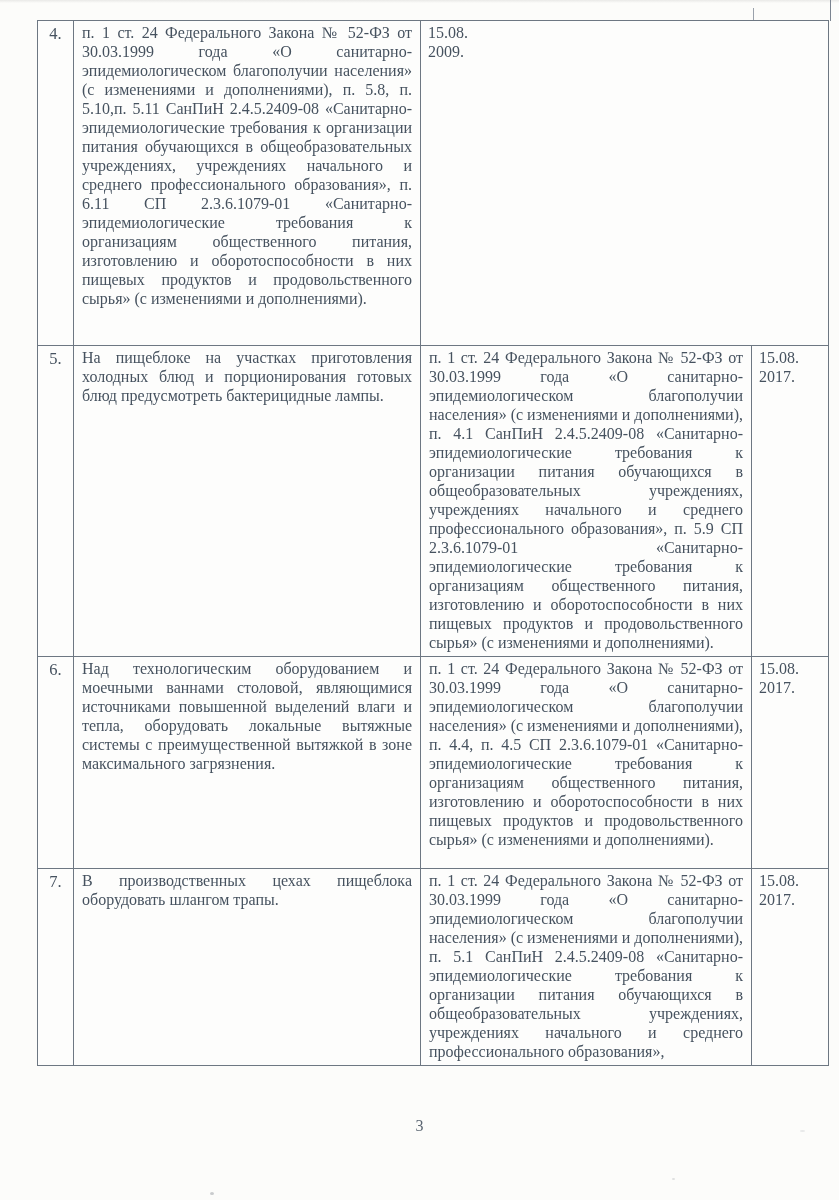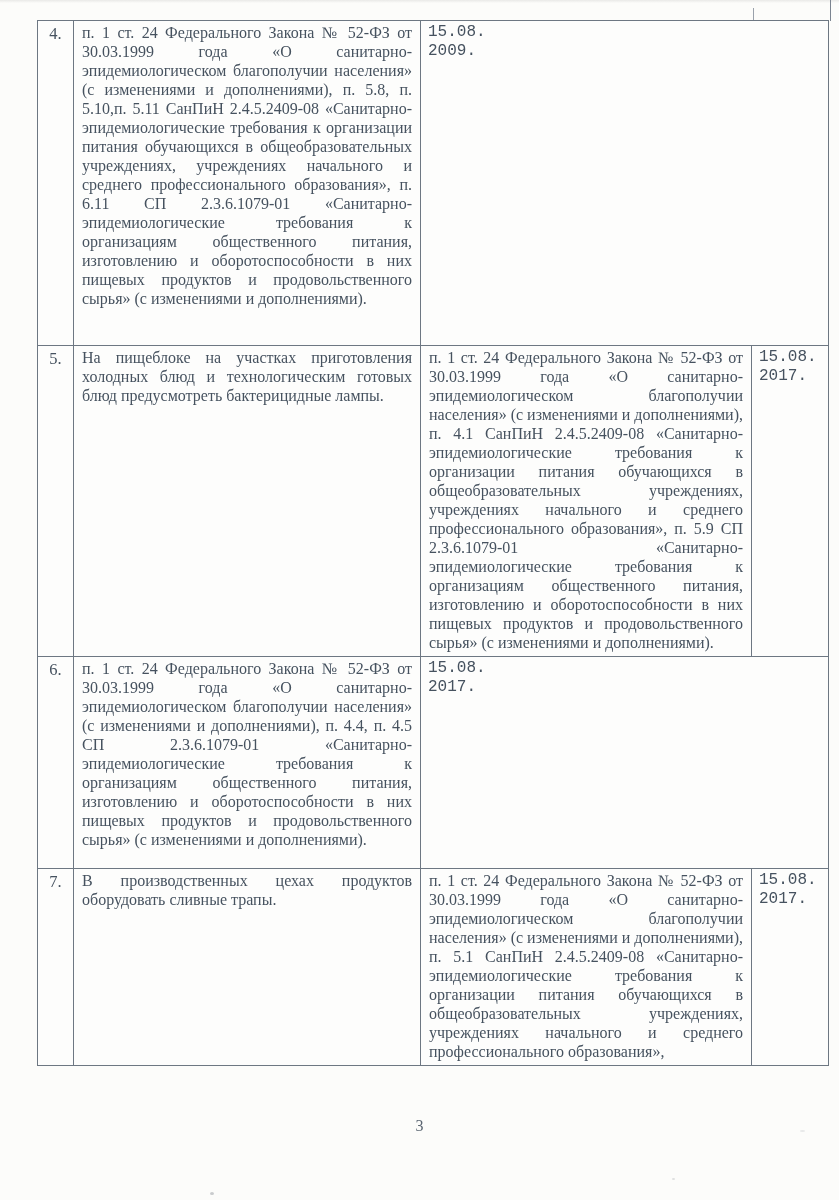--- a/index.html
+++ b/index.html
@@ -37,21 +37,21 @@
   .r1{min-height:324px;}
   .r2{min-height:309px;}
   .r3{min-height:211px;}
   .r4{min-height:192px;}
   .cell{
     border-right:1px solid #6d7782;
     box-sizing:border-box;
     font-size:16px;line-height:19px;
     padding:2px 8px 4px 8px;
   }
-  .cell:last-child{border-right:none;font-family:Liberation Mono, monospace;}
+  .cell:last-child{border-right:none;}
   .num-cell{
     text-align:center;padding:3px 2px 2px 2px;font-size:16.5px;
   }
   .req-cell{
     text-align:justify;
   }
   .legal-cell{
     text-align:justify;
   }
   .r0 .legal-cell{line-height:18px;padding-top:3px;}
@@ -83,40 +83,41 @@
     <div class="cell num-cell">4.</div>
     <div class="cell legal-cell">п. 1 ст. 24 Федерального Закона № 52-ФЗ от 30.03.1999 года «О санитарно-эпидемиологическом благополучии населения» (с изменениями и дополнениями), п. 5.8, п. 5.10,п. 5.11 СанПиН 2.4.5.2409-08 «Санитарно-эпидемиологические требования к организации питания обучающихся в общеобразовательных учреждениях, учреждениях начального и среднего профессионального образования», п. 6.11 СП 2.3.6.1079-01 «Санитарно-эпидемиологические требования к организациям общественного питания, изготовлению и оборотоспособности в них пищевых продуктов и продовольственного сырья» (с изменениями и дополнениями).</div>
     <div class="cell date-cell">
       <span class="date-line">15.08.</span>
       <span class="date-line">2009.</span>
     </div>
   </div>
 
   <div class="t-row r2">
     <div class="cell num-cell">5.</div>
-    <div class="cell req-cell">На пищеблоке на участках приготовления холодных блюд и технологическим готовых блюд предусмотреть бактерицидные лампы.</div>
+    <div class="cell req-cell">На пищеблоке на участках приготовления холодных блюд и порционирования готовых блюд предусмотреть бактерицидные лампы.</div>
     <div class="cell legal-cell">п. 1 ст. 24 Федерального Закона № 52-ФЗ от 30.03.1999 года «О санитарно-эпидемиологическом благополучии населения» (с изменениями и дополнениями), п. 4.1  СанПиН 2.4.5.2409-08 «Санитарно-эпидемиологические требования к организации питания обучающихся в общеобразовательных учреждениях, учреждениях начального и среднего профессионального образования», п. 5.9 СП 2.3.6.1079-01 «Санитарно-эпидемиологические требования к организациям общественного питания, изготовлению и оборотоспособности в них пищевых продуктов и продовольственного сырья» (с изменениями и дополнениями).</div>
     <div class="cell date-cell">
       <span class="date-line">15.08.</span>
       <span class="date-line">2017.</span>
     </div>
   </div>
 
   <div class="t-row r3">
     <div class="cell num-cell">6.</div>
+    <div class="cell req-cell">Над технологическим оборудованием и моечными ваннами столовой, являющимися источниками повышенной выделений влаги и тепла,  оборудовать локальные вытяжные системы с преимущественной вытяжкой в зоне максимального загрязнения.</div>
     <div class="cell legal-cell">п. 1 ст. 24 Федерального Закона № 52-ФЗ от 30.03.1999 года «О санитарно-эпидемиологическом благополучии населения» (с изменениями и дополнениями), п. 4.4, п. 4.5 СП 2.3.6.1079-01 «Санитарно-эпидемиологические требования к организациям общественного питания, изготовлению и оборотоспособности в них пищевых продуктов и продовольственного сырья» (с изменениями и дополнениями).</div>
     <div class="cell date-cell">
       <span class="date-line">15.08.</span>
       <span class="date-line">2017.</span>
     </div>
   </div>
 
   <div class="t-row r4">
     <div class="cell num-cell">7.</div>
-    <div class="cell req-cell">В производственных цехах продуктов оборудовать сливные трапы.</div>
+    <div class="cell req-cell">В производственных цехах пищеблока оборудовать шлангом трапы.</div>
     <div class="cell legal-cell">п. 1 ст. 24 Федерального Закона № 52-ФЗ от 30.03.1999 года «О санитарно-эпидемиологическом благополучии населения» (с изменениями и дополнениями), п. 5.1  СанПиН 2.4.5.2409-08 «Санитарно-эпидемиологические требования к организации питания обучающихся в общеобразовательных учреждениях, учреждениях начального и среднего профессионального образования»,</div>
     <div class="cell date-cell">
       <span class="date-line">15.08.</span>
       <span class="date-line">2017.</span>
     </div>
   </div>
 
 </div>
 
 <div class="page-number">3</div>

